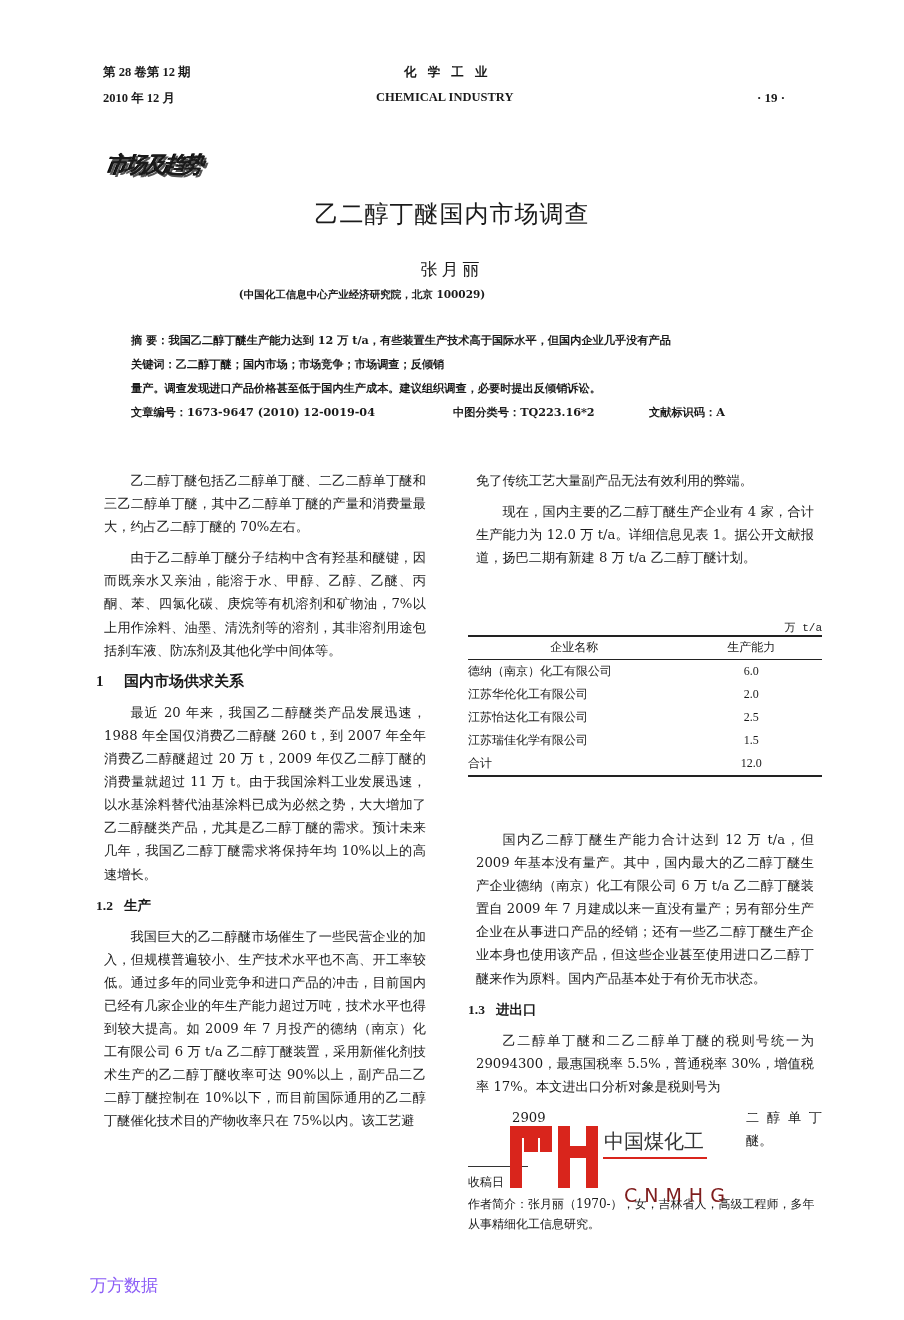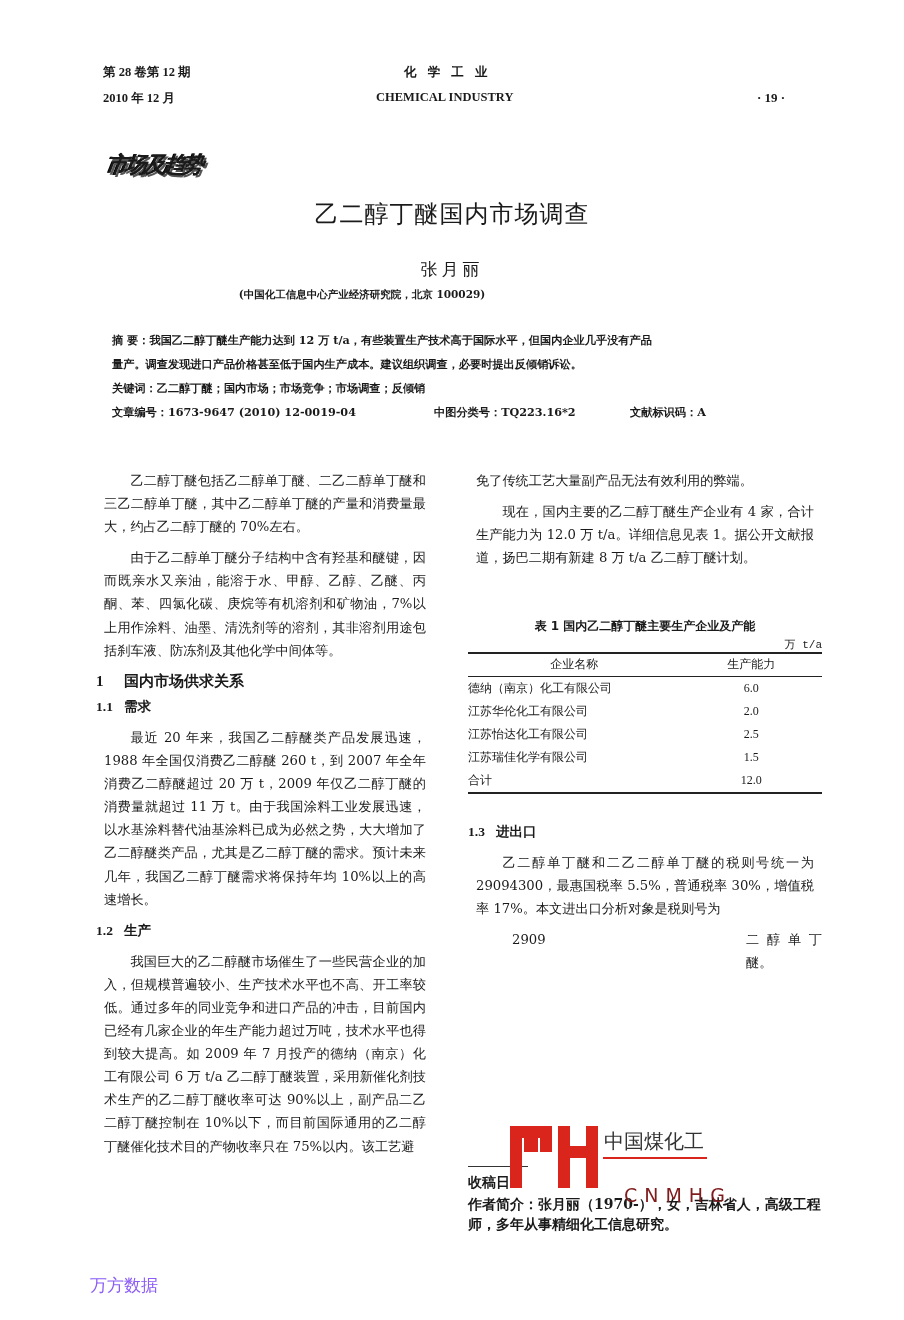--- a/index.html
+++ b/index.html
@@ -22,66 +22,64 @@
   .h2 { font-size: 13.5px; font-weight: bold; font-family: "DejaVu Sans", sans-serif; }
   .h1 .num, .h2 .num { display: inline-block; width: 28px; font-family: "Liberation Serif", serif; }
   .tbl-caption { font-size: 12px; font-weight: bold; font-family: "DejaVu Sans", sans-serif; }
   .tbl-unit { font-size: 11px; font-family: Liberation Mono, monospace; }
   table.data { border-collapse: collapse; width: 354px; font-size: 12px; }
   table.data th { font-weight: normal; border-top: 2px solid #222; border-bottom: 1px solid #222; padding: 2px 0 3px 0; }
   table.data td { padding: 2px 0 3px 0; height: 18px; }
   table.data tr:last-child td { border-bottom: 2px solid #222; }
   table.data td.v { text-align: center; font-family: "Liberation Serif", serif; }
   .rule { height: 1px; background: #333; }
-  .small { font-size: 14px; font-weight: bold; line-height: 20px; }
+  .small { font-size: 12px; font-weight: normal; line-height: 20px; }
   .footer { font-size: 17px; font-family: "DejaVu Sans", sans-serif; color: #8b5cf6; }
 </style>
 </head>
 <body>
 
 <div class="abs hdr" style="left:103px;top:64px;">第 28 卷第 12 期</div>
 <div class="abs hdr" style="left:103px;top:90px;">2010  年  12  月</div>
 <div class="abs hdr hdr-cn" style="left:404px;top:64px;">化 学 工 业</div>
 <div class="abs hdr" style="left:376px;top:90px;">CHEMICAL INDUSTRY</div>
 <div class="abs hdr" style="left:757px;top:90px;font-size:13px;">· 19 ·</div>
 
 <div class="abs section-tag" style="left:106px;top:150px;">市场及趋势</div>
 
 <div class="abs title" style="left:0;width:904px;top:198px;text-align:center;">乙二醇丁醚国内市场调查</div>
 <div class="abs author" style="left:0;width:904px;top:258px;text-align:center;">张月丽</div>
 <div class="abs affil" style="left:0;width:724px;top:288px;text-align:center;">(中国化工信息中心产业经济研究院，北京   100029)</div>
 
-<div class="abs meta" style="left:112px;top:328px;width:680px;">
+<div class="abs meta" style="left:131px;top:328px;width:680px;">
   <div><span class="label">摘    要：</span><span>我国乙二醇丁醚生产能力达到 12 万 t/a，有些装置生产技术高于国际水平，但国内企业几乎没有产品</span></div>
+  <div><span class="label">关键词：</span><span>乙二醇丁醚；国内市场；市场竞争；市场调查；反倾销</span></div>
   <div>量产。调查发现进口产品价格甚至低于国内生产成本。建议组织调查，必要时提出反倾销诉讼。</div>
-  <div><span class="label">关键词：</span><span>乙二醇丁醚；国内市场；市场竞争；市场调查；反倾销</span></div>
   <div style="position:relative;">
     <span class="label">文章编号：</span><span>1673-9647 (2010) 12-0019-04</span>
     <span style="position:absolute;left:322px;"><span class="label">中图分类号：</span><span>TQ223.16*2</span></span>
     <span style="position:absolute;left:518px;"><span class="label">文献标识码：</span><span>A</span></span>
   </div>
 </div>
 
 <div class="abs col" style="left:96px;top:461px;width:338px;">
   <p>乙二醇丁醚包括乙二醇单丁醚、二乙二醇单丁醚和三乙二醇单丁醚，其中乙二醇单丁醚的产量和消费量最大，约占乙二醇丁醚的 70%左右。</p>
   <p>由于乙二醇单丁醚分子结构中含有羟基和醚键，因而既亲水又亲油，能溶于水、甲醇、乙醇、乙醚、丙酮、苯、四氯化碳、庚烷等有机溶剂和矿物油，7%以上用作涂料、油墨、清洗剂等的溶剂，其非溶剂用途包括刹车液、防冻剂及其他化学中间体等。</p>
   <div class="h1"><span class="num">1</span><span>国内市场供求关系</span></div>
-  <div class="h2"><span class="num">1.1</span><span>需求</span></div>
   <p>最近 20 年来，我国乙二醇醚类产品发展迅速，1988 年全国仅消费乙二醇醚 260 t，到 2007 年全年消费乙二醇醚超过 20 万 t，2009 年仅乙二醇丁醚的消费量就超过 11 万 t。由于我国涂料工业发展迅速，以水基涂料替代油基涂料已成为必然之势，大大增加了乙二醇醚类产品，尤其是乙二醇丁醚的需求。预计未来几年，我国乙二醇丁醚需求将保持年均 10%以上的高速增长。</p>
   <div class="h2"><span class="num">1.2</span><span>生产</span></div>
   <p>我国巨大的乙二醇醚市场催生了一些民营企业的加入，但规模普遍较小、生产技术水平也不高、开工率较低。通过多年的同业竞争和进口产品的冲击，目前国内已经有几家企业的年生产能力超过万吨，技术水平也得到较大提高。如 2009 年 7 月投产的德纳（南京）化工有限公司 6 万 t/a 乙二醇丁醚装置，采用新催化剂技术生产的乙二醇丁醚收率可达 90%以上，副产品二乙二醇丁醚控制在 10%以下，而目前国际通用的乙二醇丁醚催化技术目的产物收率只在 75%以内。该工艺避</p>
 </div>
 
 <div class="abs col" style="left:468px;top:461px;width:354px;">
   <p class="noindent">免了传统工艺大量副产品无法有效利用的弊端。</p>
   <p>现在，国内主要的乙二醇丁醚生产企业有 4 家，合计生产能力为 12.0 万 t/a。详细信息见表 1。据公开文献报道，扬巴二期有新建 8 万 t/a 乙二醇丁醚计划。</p>
 </div>
 
 <div class="abs" style="left:468px;top:618px;width:354px;">
-  <div class="tbl-caption" style="text-align:center;">表 1   国内乙二醇丁醚主要生产企业及产能</div>
   <div class="tbl-unit" style="text-align:right;margin-top:2px;">万 t/a</div>
   <table class="data">
     <thead>
       <tr>
         <th style="width:60%;">企业名称</th>
         <th style="width:40%;">生产能力</th>
       </tr>
     </thead>
     <tbody>
       <tr>
@@ -102,20 +100,21 @@
         </tr>
       <tr>
           <td>合计</td>
           <td class="v">12.0</td>
         </tr>
     </tbody>
   </table>
 </div>
 
 <div class="abs col" style="left:468px;top:820px;width:354px;">
+  <p>国内乙二醇丁醚生产能力合计达到 12 万 t/a，但 2009 年基本没有量产。其中，国内最大的乙二醇丁醚生产企业德纳（南京）化工有限公司 6 万 t/a 乙二醇丁醚装置自 2009 年 7 月建成以来一直没有量产；另有部分生产企业在从事进口产品的经销；还有一些乙二醇丁醚生产企业本身也使用该产品，但这些企业甚至使用进口乙二醇丁醚来作为原料。国内产品基本处于有价无市状态。</p>
   <div class="h2"><span class="num">1.3</span><span>进出口</span></div>
   <p>乙二醇单丁醚和二乙二醇单丁醚的税则号统一为 29094300，最惠国税率 5.5%，普通税率 30%，增值税率 17%。本文进出口分析对象是税则号为</p>
   <div style="position:relative;margin-left:44px;">
     <span>2909</span>
     <span style="position:absolute;left:234px;">二醇单丁醚。</span>
   </div>
 </div>
 
 <div class="abs rule" style="left:468px;top:1166px;width:60px;"></div>
 <div class="abs small" style="left:468px;top:1172px;">收稿日</div>

